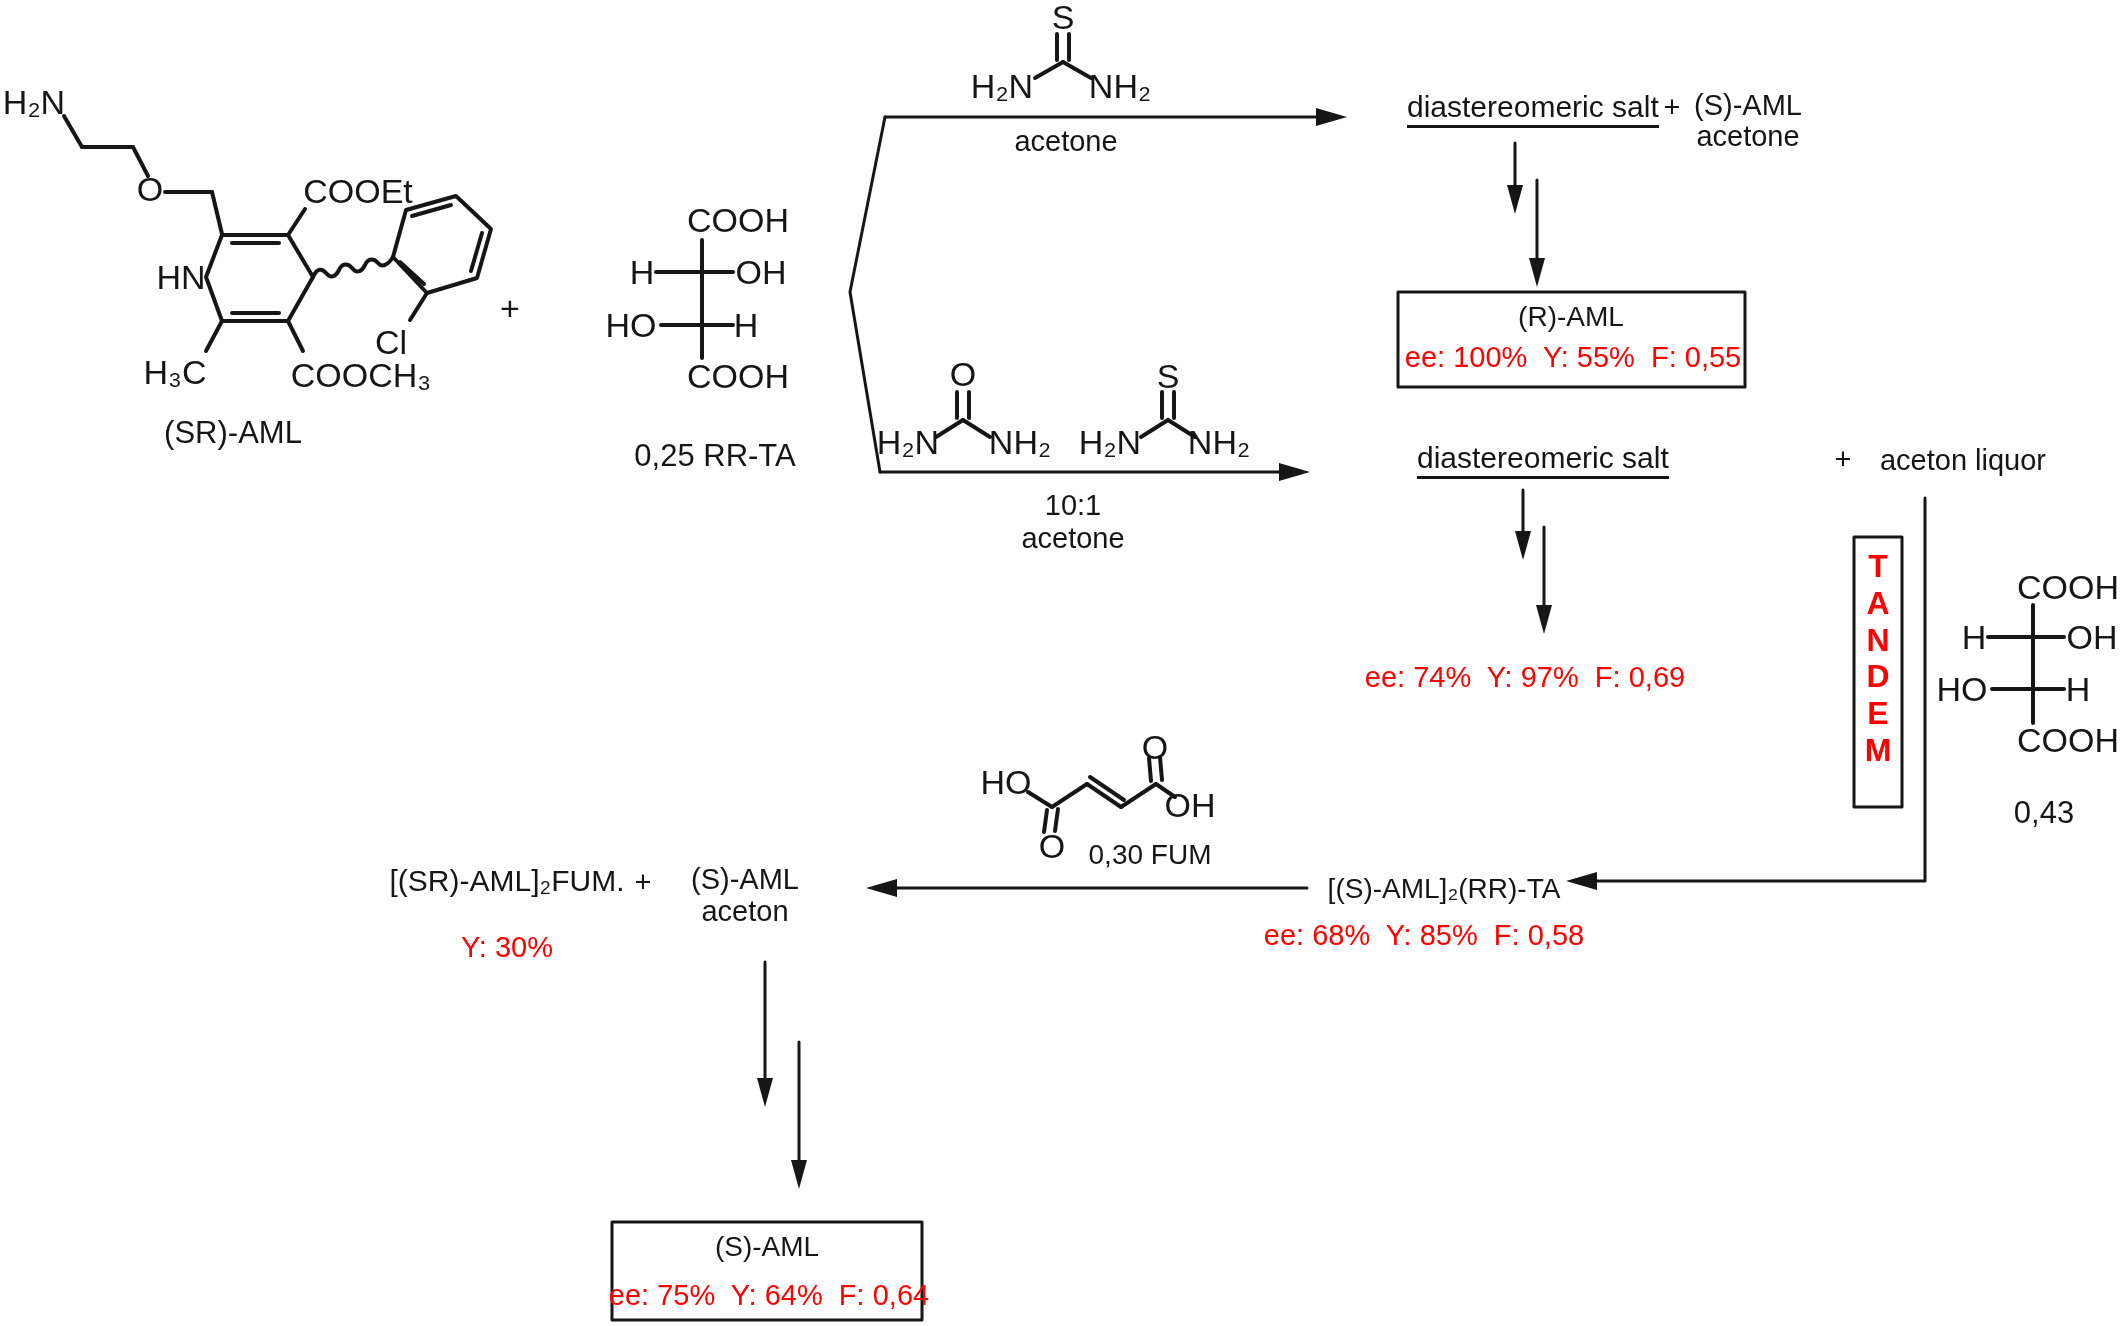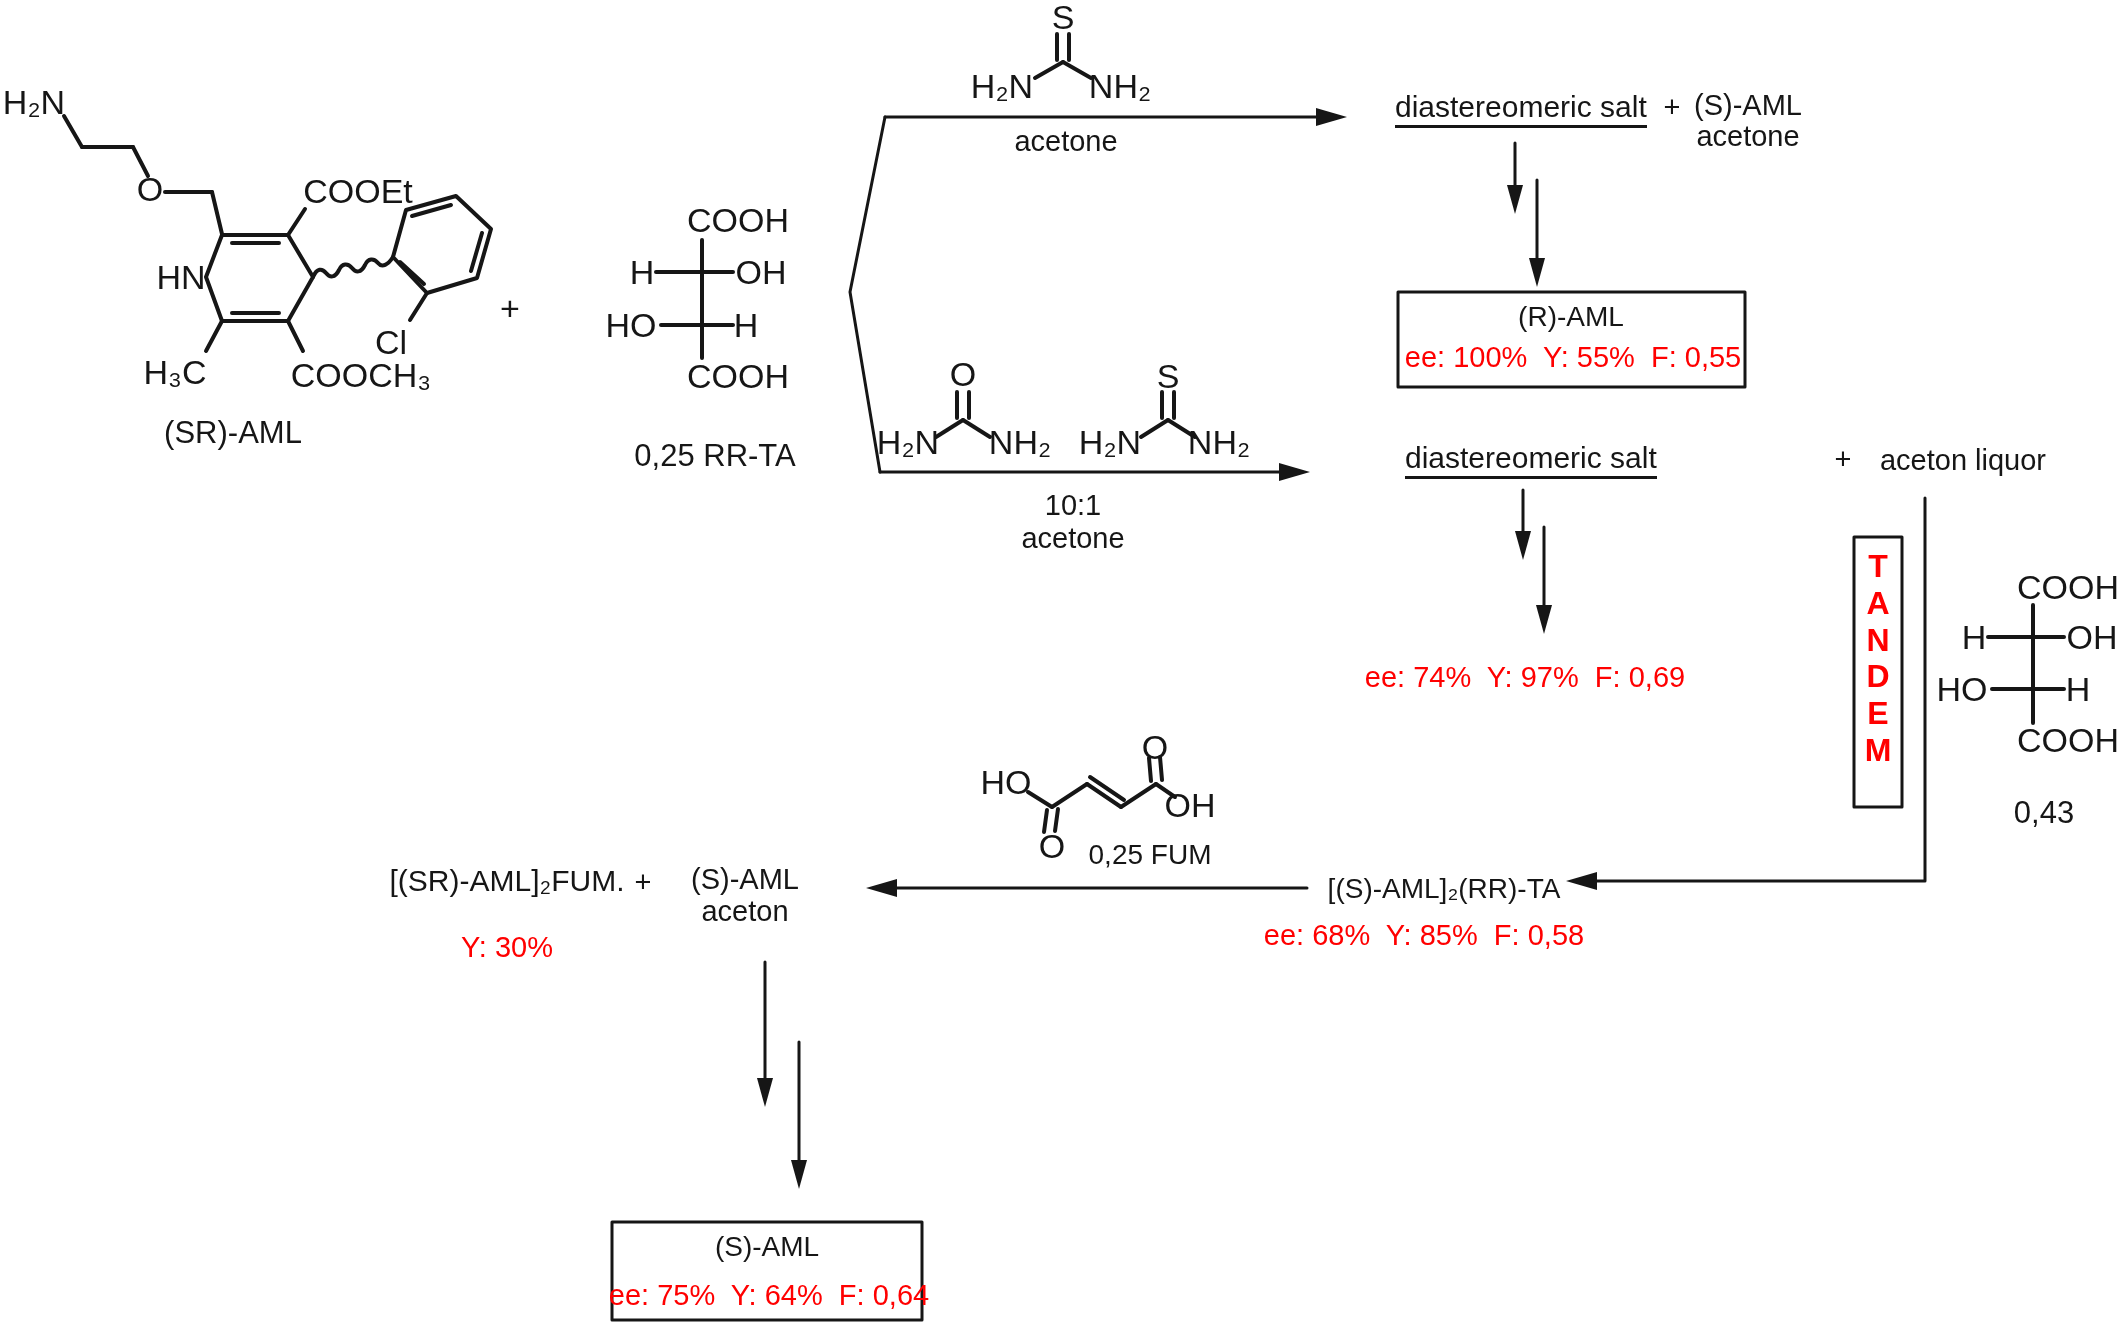--- a/index.html
+++ b/index.html
@@ -16,21 +16,21 @@
   #linework .bond { stroke-width:4; }
   #linework .flow { stroke-width:3; }
   #linework .frame { stroke-width:3; fill:none; }
   #linework .head { fill:var(--ink); stroke:none; }
   .lb { position:absolute; transform:translate(-50%,-50%); white-space:pre; line-height:1; color:var(--ink); }
   .tl { transform:none; }
   .f34{font-size:34px}.f32{font-size:32px}.f31{font-size:31px}.f30{font-size:30px}
   .f29{font-size:29px}.f28{font-size:28px}.f27{font-size:30px}
   .red { color:var(--red); }
   .bold { font-weight:bold; }
-  .u { border-bottom:3px solid var(--ink); padding-bottom:3px; }
+  .u { border-bottom:3px solid var(--ink); padding-bottom:3px;margin-left:12px; }
 </style>
 </head>
 <body>
 
 <div id="stage">
 
   <svg id="linework" width="2128" height="1326" viewBox="0 0 2128 1326">
 
     <g>
       <path class="bond" d="M64 116 L82 147"></path>
@@ -202,21 +202,21 @@
   <span class="lb f34" style="left:2092px;top:637px">OH</span>
   <span class="lb f34" style="left:1962px;top:689px">HO</span>
   <span class="lb f34" style="left:2078px;top:689px">H</span>
   <span class="lb f34" style="left:2068px;top:740px">COOH</span>
   <span class="lb f31" style="left:2044px;top:812px">0,43</span>
 
   <span class="lb f34" style="left:1006px;top:782px">HO</span>
   <span class="lb f34" style="left:1052px;top:846px">O</span>
   <span class="lb f34" style="left:1155px;top:747px">O</span>
   <span class="lb f34" style="left:1190px;top:805px">OH</span>
-  <span class="lb f28" style="left:1150px;top:855px">0,25 FUM</span>
+  <span class="lb f28" style="left:1150px;top:855px">0,30 FUM</span>
 
   <span class="lb f28" style="left:1444px;top:889px">[(S)-AML]₂(RR)-TA</span>
   <span class="lb f29 red" style="left:1424px;top:935px">ee: 68%  Y: 85%  F: 0,58</span>
 
   <span class="lb f27" style="left:507px;top:881px">[(SR)-AML]₂FUM.</span>
   <span class="lb f29" style="left:643px;top:882px">+</span>
   <span class="lb f29" style="left:745px;top:879px">(S)-AML</span>
   <span class="lb f29" style="left:745px;top:911px">aceton</span>
   <span class="lb f29 red" style="left:507px;top:947px">Y: 30%</span>
 

